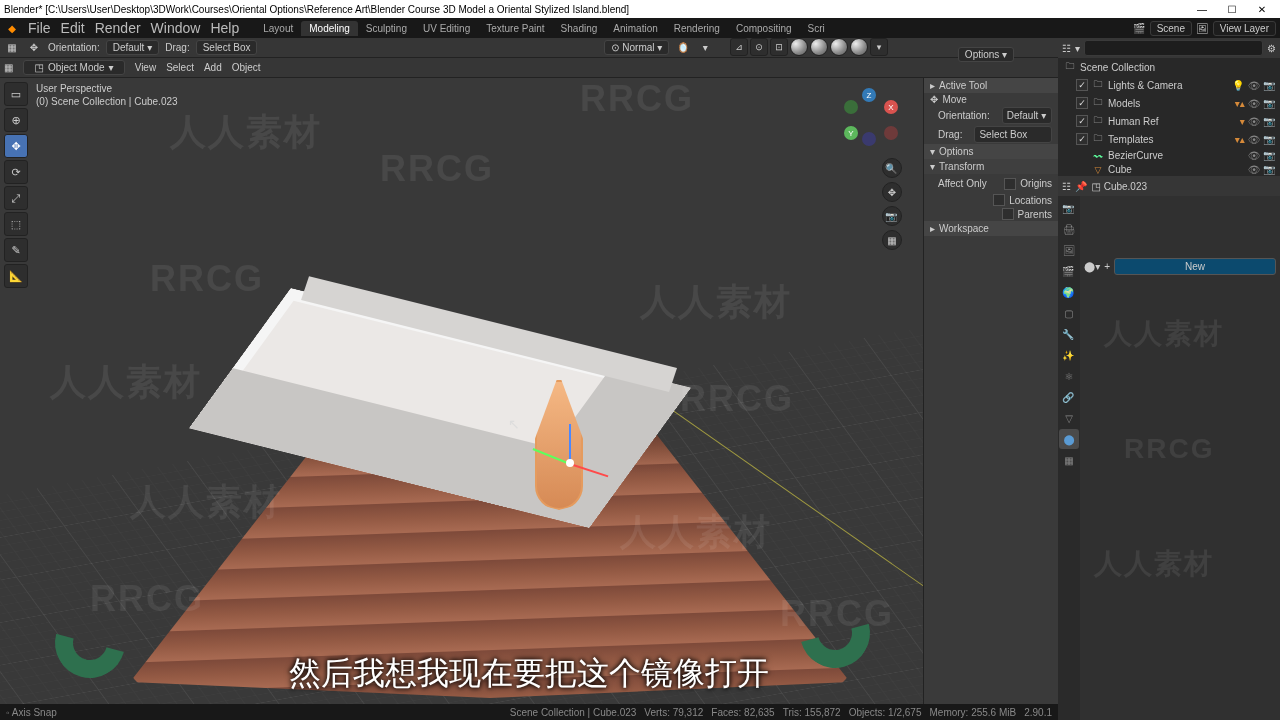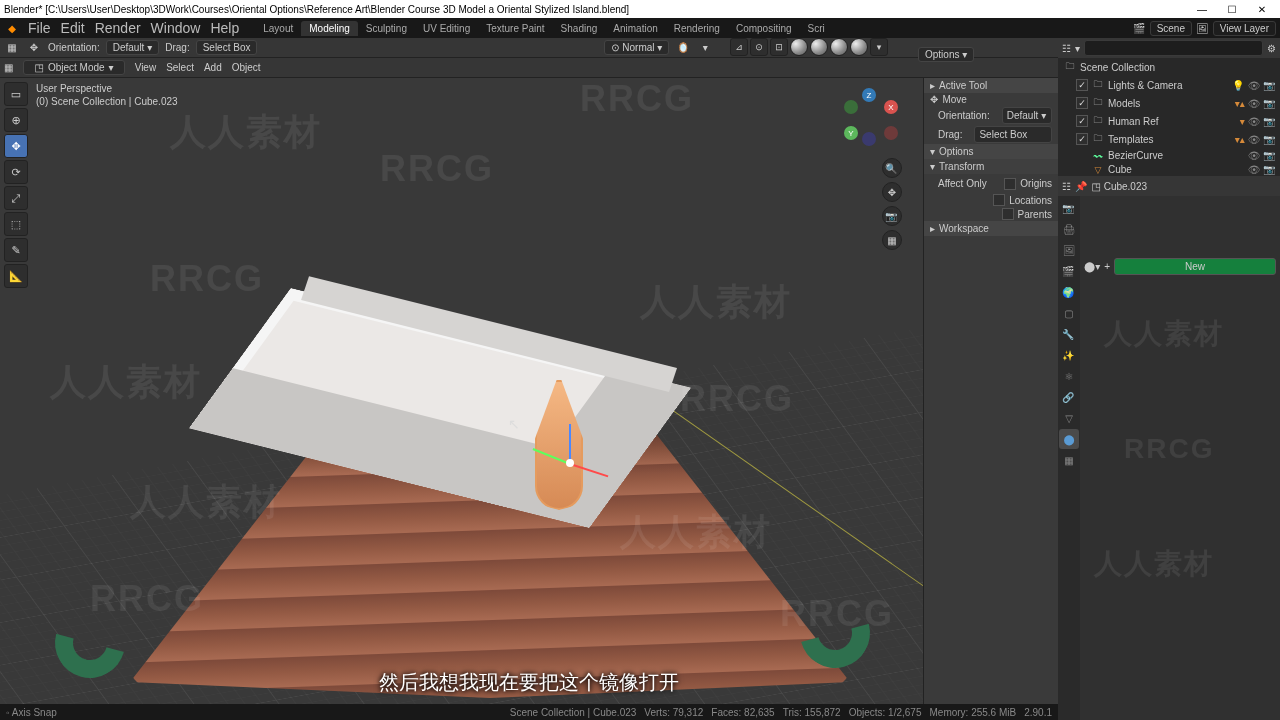--- a/index.html
+++ b/index.html
@@ -111,46 +111,46 @@
 
 .n-panel { position:absolute; top:0; right:0; width:135px; height:100%; background:#3a3a3a; border-left:1px solid #222; }
 .n-panel .np-head { padding:2px 6px; background:#454545; font-size:10px; display:flex; align-items:center; gap:4px;}
 .n-panel .np-label { padding:3px 8px; font-size:10px; color:#ccc;}
 .n-panel .np-row { display:flex; align-items:center; padding:1px 6px; gap:4px;}
 .n-panel .np-field { flex:1; background:#2a2a2a; border:1px solid #444; padding:2px 4px; border-radius:3px; font-size:10px; color:#ccc;}
 
 .vp-topshade { position:absolute; top:0; right:170px; display:flex; gap:2px;}
 .vp-topshade .sbtn { width:18px; height:18px; background:#2e2e2e; border:1px solid #222; border-radius:3px; display:flex; align-items:center; justify-content:center; font-size:9px; color:#ccc;}
 .vp-topshade .sphere { width:18px; height:18px; border-radius:50%; background: radial-gradient(circle at 30% 30%, #eee, #888 60%, #555); border:1px solid #222;}
-.vp-opts { position:absolute; top:0; right:0; width:140px; height:32px; display:flex; justify-content:flex-start; align-items:center; padding-right:4px;}
+.vp-opts { position:absolute; top:0; right:0; width:140px; height:32px; display:flex; justify-content:center; align-items:center; padding-right:4px;}
 .vp-opts .opt { background:#2a2a2a; border:1px solid #444; padding:1px 6px; border-radius:3px; font-size:10px;}
 
 .status { position:absolute; bottom:0; left:0; right:0; height:16px; background:#181818; color:#888; font-size:9px; display:flex; align-items:center; padding:0 6px; gap:10px;}
 .status .right { margin-left:auto; display:flex; gap:8px;}
 .subtitles { position:absolute; bottom:24px; left:0; right:0; text-align:center; pointer-events:none;}
-.subtitles .zh { font-size:20px; color:#fff; text-shadow:0 0 4px #000, 0 0 6px #000; font-weight: 500; }
+.subtitles .zh { font-size:32px; color:#fff; text-shadow:0 0 4px #000, 0 0 6px #000; font-weight: 500; }
 .subtitles .en { font-size:26px; color:#fff; text-shadow:0 0 4px #000, 0 0 6px #000; margin-top:2px;}
 .watermark { position:absolute; color:rgba(255,255,255,0.08); font-size:36px; font-weight:bold; letter-spacing:2px; pointer-events:none;}
 
 
 .outliner-head { height:20px; background:#363636; display:flex; align-items:center; padding:0 4px; gap:4px;}
 .outliner-head .srch { flex:1; background:#1d1d1d; border:1px solid #3a3a3a; border-radius:3px; height:16px; }
 .outliner { flex:0 0 auto; background:#282828; }
 .outliner .row { display:flex; align-items:center; padding:1px 4px; gap:4px; font-size:10px;}
 .outliner .row .tog { margin-left:auto; display:flex; gap:3px; color:#888; font-size:9px;}
 .outliner .ind0 { padding-left:6px;} .outliner .ind1 { padding-left:18px;}
 .outliner .ic { width:12px; text-align:center; font-size:9px;}
 
 .props-head { height:20px; background:#363636; display:flex; align-items:center; padding:0 4px; gap:4px;}
 .props-body { flex:1; display:flex; background:#303030; }
 .props-tabs { width:22px; background:#2a2a2a; display:flex; flex-direction:column; gap:1px; padding-top:2px;}
 .props-tabs .pt { width:20px; height:20px; display:flex; align-items:center; justify-content:center; font-size:10px; color:#888; border-radius:3px; margin-left:1px;}
 .props-tabs .pt.active { background:#4a4a4a; color:#5a9bd4;}
 .props-content { flex:1; padding:4px;}
-.props-content .newbtn { background:#15803d; border:1px solid #555; border-radius:3px; padding:2px 6px; font-size:10px; text-align:center; flex:1;}
+.props-content .newbtn { background:#0c4a6e; border:1px solid #555; border-radius:3px; padding:2px 6px; font-size:10px; text-align:center; flex:1;}
 .props-content .toolbar-row { display:flex; gap:4px; align-items:center; margin-top:4px;}
 .big-gap { height: 54px; }
 .chk { width:12px; height:12px; border:1px solid #555; background:#2e2e2e; display:inline-block;}
 .chk.on::after { content:"✓"; color:#ddd; font-size:9px; display:block; text-align:center; line-height:10px;}
 </style>
 </head>
 <body>
 
 <div class="titlebar">
   <span class="titlebar-text">Blender* [C:\Users\User\Desktop\3DWork\Courses\Oriental Options\Reference Art\Blender Course 3D Model a Oriental Stylized Island.blend]</span>

